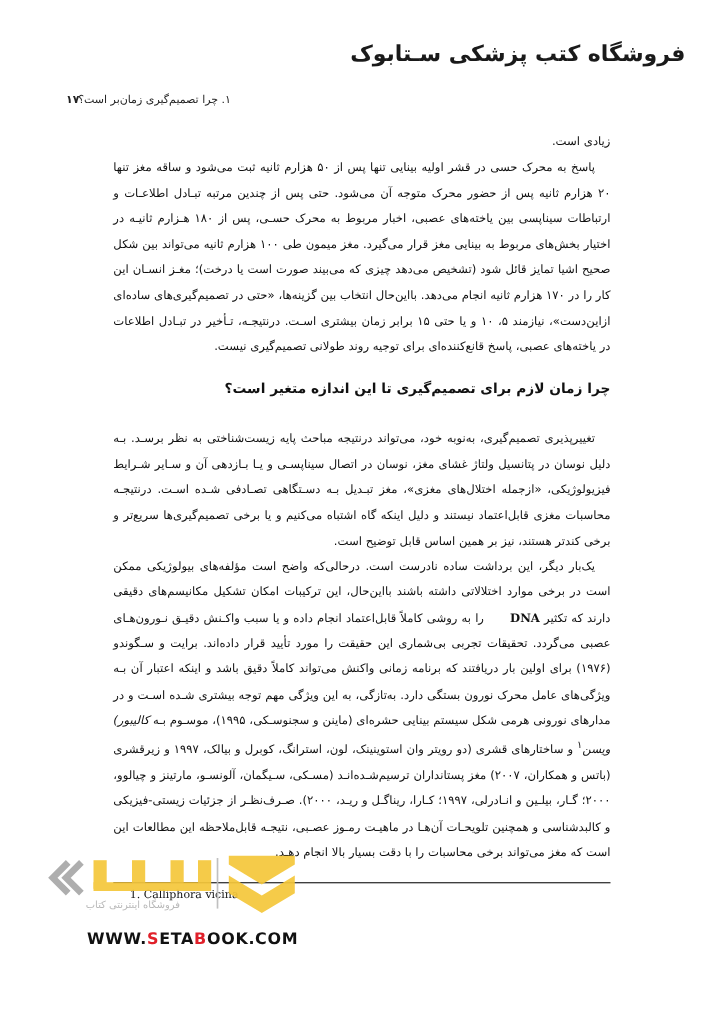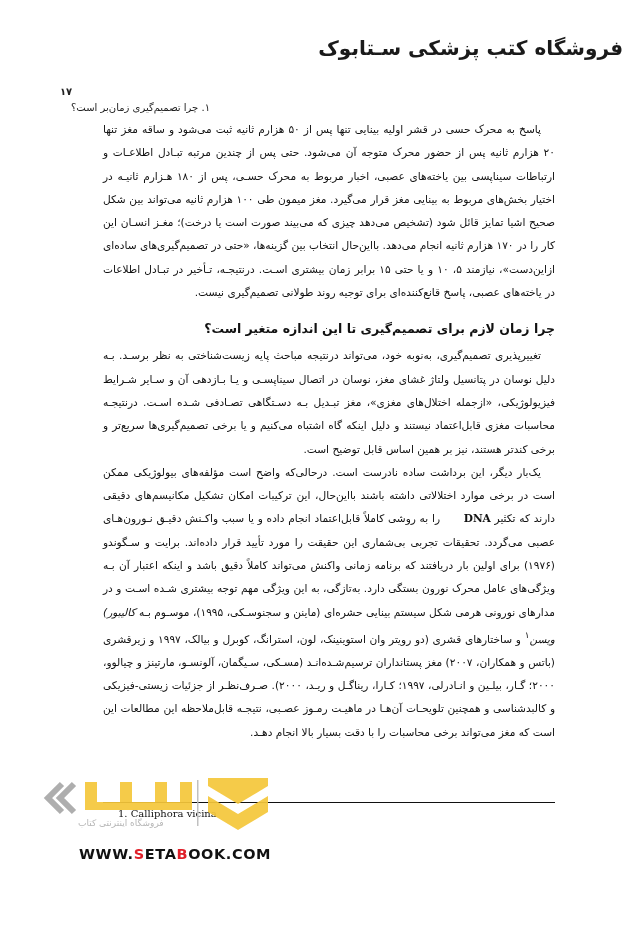--- a/index.html
+++ b/index.html
@@ -5,30 +5,30 @@
   html, body { margin: 0; padding: 0; background: #ffffff; }
   body { width: 643px; height: 926px; position: relative; overflow: hidden; font-family: "DejaVu Sans", sans-serif; color: #111; }
   .brand-title {
     position: absolute; top: 36px; right: 20px; direction: rtl;
     font-family: "DejaVu Sans", sans-serif; font-size: 20px; font-weight: bold; color: #1a1a1a; letter-spacing: 0px;
   }
   .running-head {
     position: absolute; top: 86px; left: 60px; width: 150px; height: 18px; direction: rtl;
     font-size: 10px; color: #222;
   }
-  .running-head .chapter { position: absolute; right: 0; top: 16px; }
+  .running-head .chapter { position: absolute; right: 0; top: 0; }
   .running-head .page-no { position: absolute; left: 0; top: 0; font-weight: bold; }
   .body-text {
     position: absolute; top: 118px; left: 103px; width: 452px; direction: rtl; text-align: justify;
     font-family: "DejaVu Sans", sans-serif; font-size: 10.6px; line-height: 23.3px; color: #111;
   }
   .body-text p { margin: 0; text-indent: 14px; text-align-last: right; }
   .body-text p.no-indent { text-indent: 0; }
   .body-text h2 {
-    margin: 14px 0 4px 0; font-size: 12.5px; font-weight: bold; line-height: 22px; text-align: right;
+    margin: 14px 0 24px 0; font-size: 12.5px; font-weight: bold; line-height: 22px; text-align: right;
   }
   .dna { font-family: "DejaVu Serif", serif; font-weight: bold; margin-left: 20px; }
   .footnote-rule { position: absolute; top: 802px; left: 103px; width: 452px; height: 0; border-top: 1.2px solid #111; }
   .footnote { position: absolute; top: 808px; left: 118px; font-family: "DejaVu Serif", serif; font-size: 10px; color: #111; direction: ltr; }
   .watermark { position: absolute; left: 40px; top: 776px; width: 260px; height: 90px; opacity: 0.92; }
   .wm-site {
     position: absolute; left: 79px; top: 846px; font-family: "DejaVu Sans", sans-serif; font-weight: bold;
     font-size: 14.5px; letter-spacing: 0.6px; color: #111;
   }
   .wm-site .red { color: #e0202a; }
@@ -38,20 +38,21 @@
 <body>
 
 <div class="brand-title">فروشگاه کتب پزشکی سـتابوک</div>
 
 <div class="running-head">
   <span class="chapter">۱. چرا تصمیم‌گیری زمان‌بر است؟</span>
   <span class="page-no">۱۷</span>
 </div>
 
 <div class="body-text">
+  <p class="no-indent">زیادی است.</p>
   <p>پاسخ به محرک حسی در قشر اولیه بینایی تنها پس از ۵۰ هزارم ثانیه ثبت می‌شود و ساقه مغز تنها ۲۰ هزارم ثانیه پس از حضور محرک متوجه آن می‌شود. حتی پس از چندین مرتبه تبـادل اطلاعـات و ارتباطات سیناپسی بین یاخته‌های عصبی، اخبار مربوط به محرک حسـی، پس از ۱۸۰ هـزارم ثانیـه در اختیار بخش‌های مربوط به بینایی مغز قرار می‌گیرد. مغز میمون طی ۱۰۰ هزارم ثانیه می‌تواند بین شکل صحیح اشیا تمایز قائل شود (تشخیص می‌دهد چیزی که می‌بیند صورت است یا درخت)؛ مغـز انسـان این کار را در ۱۷۰ هزارم ثانیه انجام می‌دهد. بااین‌حال انتخاب بین گزینه‌ها، «حتی در تصمیم‌گیری‌های ساده‌ای ازاین‌دست»، نیازمند ۵، ۱۰ و یا حتی ۱۵ برابر زمان بیشتری اسـت. درنتیجـه، تـأخیر در تبـادل اطلاعات در یاخته‌های عصبی، پاسخ قانع‌کننده‌ای برای توجیه روند طولانی تصمیم‌گیری نیست.</p>
   <h2>چرا زمان لازم برای تصمیم‌گیری تا این اندازه متغیر است؟</h2>
   <p>تغییرپذیری تصمیم‌گیری، به‌نوبه خود، می‌تواند درنتیجه مباحث پایه زیست‌شناختی به نظر برسـد. بـه دلیل نوسان در پتانسیل ولتاژ غشای مغز، نوسان در اتصال سیناپسـی و یـا بـازدهی آن و سـایر شـرایط فیزیولوژیکی، «ازجمله اختلال‌های مغزی»، مغز تبـدیل بـه دسـتگاهی تصـادفی شـده اسـت. درنتیجـه محاسبات مغزی قابل‌اعتماد نیستند و دلیل اینکه گاه اشتباه می‌کنیم و یا برخی تصمیم‌گیری‌ها سریع‌تر و برخی کندتر هستند، نیز بر همین اساس قابل توضیح است.</p>
   <p><span>یک‌بار دیگر، این برداشت ساده نادرست است. درحالی‌که واضح است مؤلفه‌های بیولوژیکی ممکن است در برخی موارد اختلالاتی داشته باشند بااین‌حال، این ترکیبات امکان تشکیل مکانیسم‌های دقیقی دارند که تکثیر</span> <span class="dna">DNA</span> <span>را به روشی کاملاً قابل‌اعتماد انجام داده و یا سبب واکـنش دقیـق نـورون‌هـای عصبی می‌گردد. تحقیقات تجربی بی‌شماری این حقیقت را مورد تأیید قرار داده‌اند. برایت و سـگوندو (۱۹۷۶) برای اولین بار دریافتند که برنامه زمانی واکنش می‌تواند کاملاً دقیق باشد و اینکه اعتبار آن بـه ویژگی‌های عامل محرک نورون بستگی دارد. به‌تازگی، به این ویژگی مهم توجه بیشتری شـده اسـت و در مدارهای نورونی هرمی شکل سیستم بینایی حشره‌ای (ماینن و سجنوسـکی، ۱۹۹۵)، موسـوم بـه</span> <i>کالیبور) ویسن</i><sup>۱</sup> <span>و ساختارهای قشری (دو رویتر وان استوینینک، لون، استرانگ، کوبرل و بیالک، ۱۹۹۷ و زیرقشری (باتس و همکاران، ۲۰۰۷) مغز پستانداران ترسیم‌شـده‌انـد (مسـکی، سـیگمان، آلونسـو، مارتینز و چیالوو، ۲۰۰۰؛ گـار، بیلـین و انـادرلی، ۱۹۹۷؛ کـارا، ریناگـل و ریـد، ۲۰۰۰). صـرف‌نظـر از جزئیات زیستی-فیزیکی و کالبدشناسی و همچنین تلویحـات آن‌هـا در ماهیـت رمـوز عصـبی، نتیجـه قابل‌ملاحظه این مطالعات این است که مغز می‌تواند برخی محاسبات را با دقت بسیار بالا انجام دهـد.</span></p>
 </div>
 
 <div class="footnote-rule"></div>
 <div class="footnote">1. Calliphora vicina</div>
 
 <svg class="watermark" viewBox="0 0 260 90">

